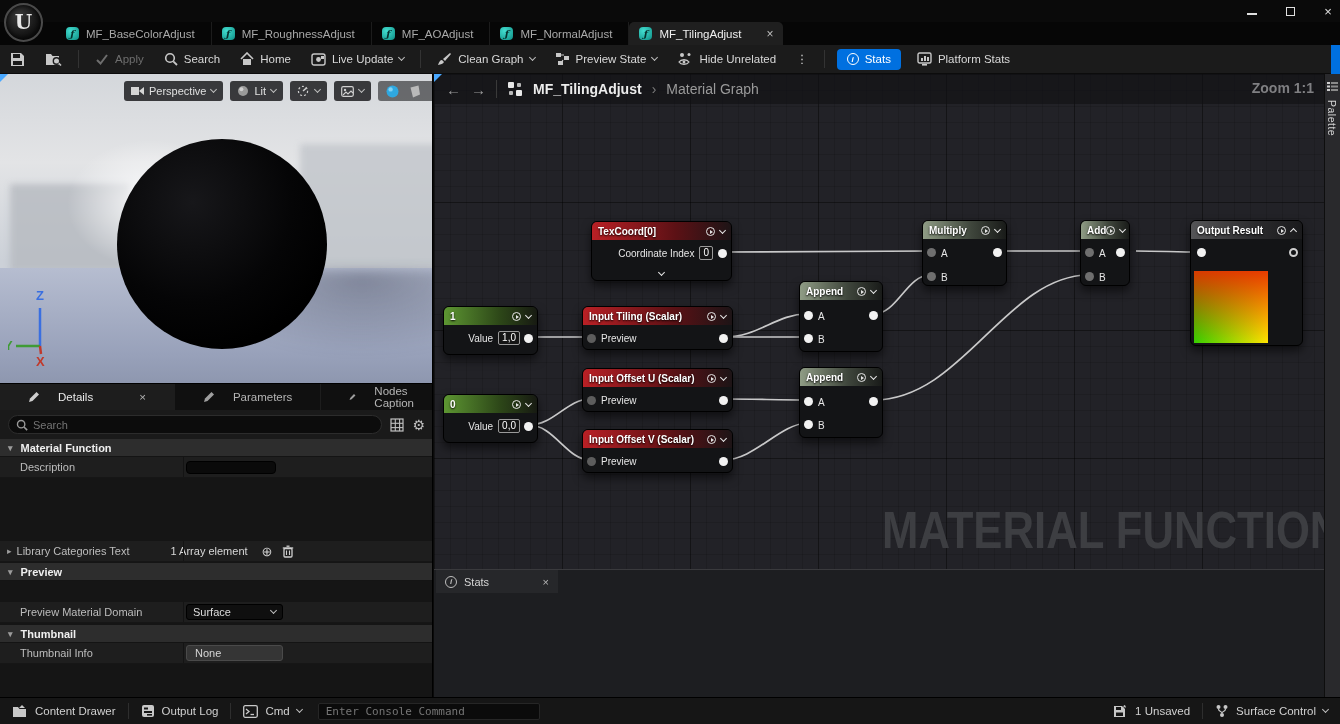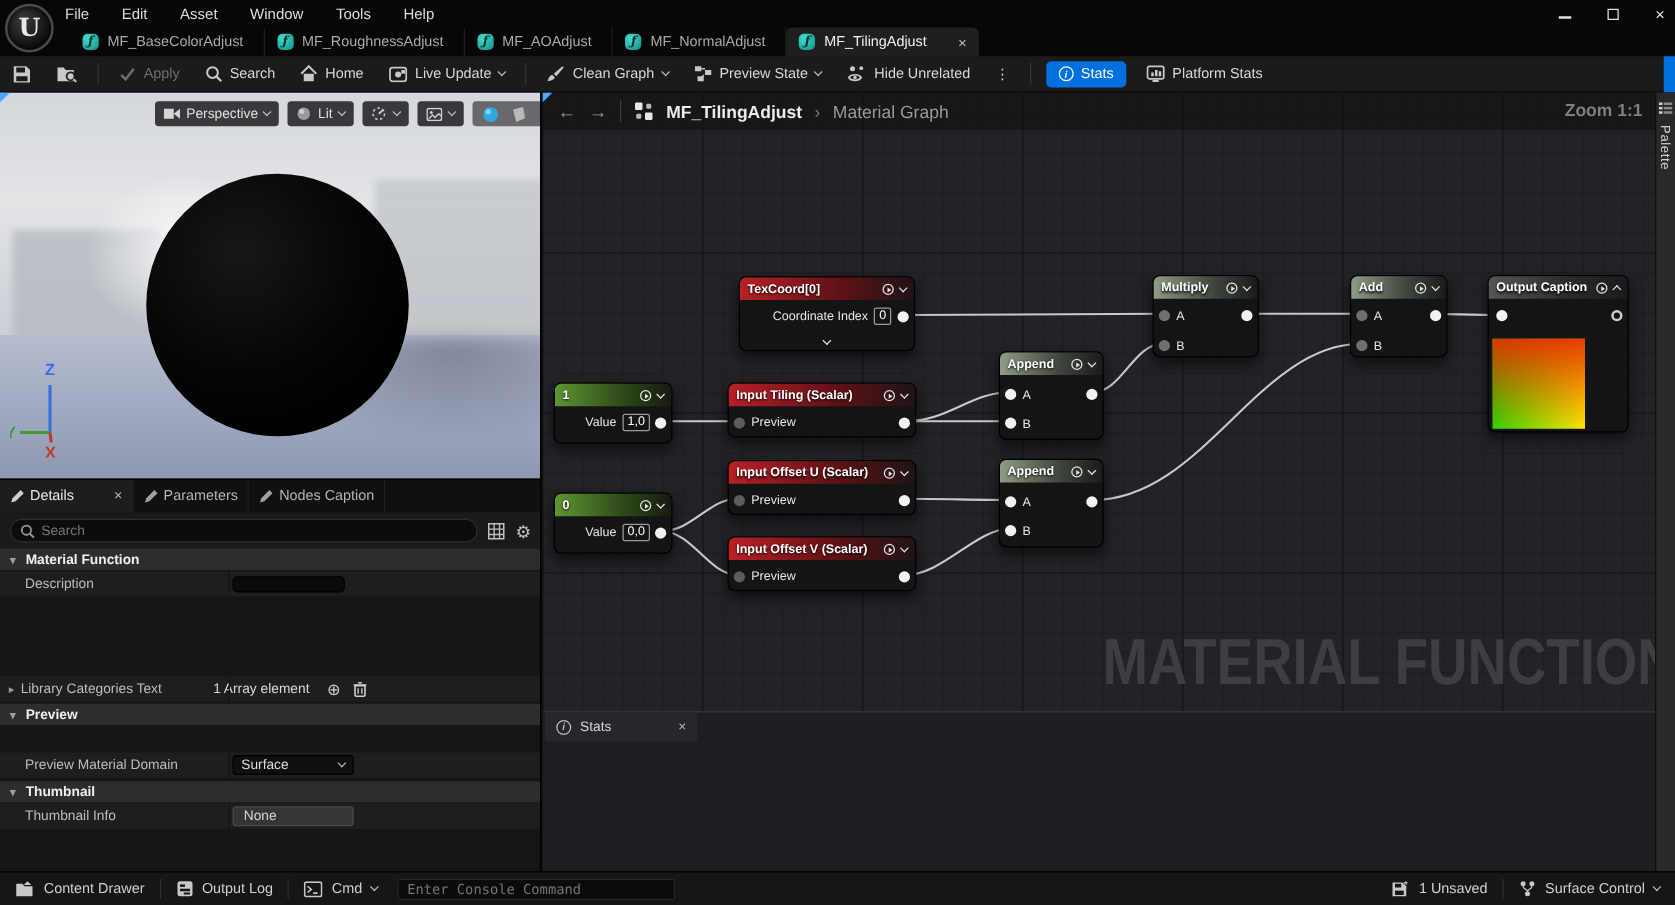--- a/index.html
+++ b/index.html
@@ -48,21 +48,21 @@
   #floor-shade{position:absolute;left:180px;top:196px;width:260px;height:90px;background:radial-gradient(ellipse at 70% 10%,rgba(35,40,60,.35),rgba(35,40,60,0) 65%);filter:blur(6px)}
   #sphere{position:absolute;left:117px;top:65px;width:210px;height:210px;border-radius:50%;background:radial-gradient(circle at 36% 30%,#17171a 0%,#050506 50%,#000 75%)}
   #vp-toolbar{position:absolute;left:0;top:7px;width:433px;height:20px;display:flex;align-items:center;gap:7px;padding-left:124px;font-size:11px;color:#e0e0e0}
   .vbtn{background:rgba(12,12,14,.78);border-radius:3px;height:20px;display:flex;align-items:center;gap:5px;padding:0 7px;cursor:pointer}
   .shape-row{display:flex;align-items:center;gap:9px;background:rgba(12,12,14,.55);border-radius:3px;height:20px;padding:0 8px}
   .shp{width:13px;height:13px;display:block}
   #axis{position:absolute;left:8px;top:212px;width:70px;height:80px;font-size:11px;font-weight:bold}
 
   
   #dtabs{position:absolute;left:0;top:0;width:433px;height:26px;background:#101010;display:flex;font-size:11.5px;color:#b5b5b5}
-  .dtab{display:flex;align-items:center;gap:4px;padding:0 8px;height:26px;border-right:1px solid #1d1d1d;cursor:pointer}
+  .dtab{display:flex;align-items:center;gap:18px;padding:0 28px;height:26px;border-right:1px solid #1d1d1d;cursor:pointer}
   .dtab.active{background:#1d1d1d;color:#e9e9e9}
   #dsearch-row{position:absolute;left:0;top:26px;width:433px;height:29px;background:#1a1a1a;display:flex;align-items:center;padding:0 8px;gap:8px}
   #dsearch{flex:1;height:19px;background:#0c0c0c;border:1px solid #2c2c2c;border-radius:10px;color:#bbb;font-size:11px;padding:0 8px 0 24px;outline:none}
   .d-cat{position:absolute;left:0;width:433px;height:18px;background:#2d2d2d;border-bottom:1px solid #141414;display:flex;align-items:center;gap:8px;padding-left:8px;font-size:11px;font-weight:bold;color:#efefef}
   .d-row{position:absolute;left:0;width:433px;height:21px;background:#1e1e1e;border-bottom:1px solid #161616;display:flex;align-items:center;font-size:11px;color:#bdbdbd}
   .d-row .lbl{margin-left:20px;width:158px;overflow:hidden;white-space:nowrap}
   .col-div{position:absolute;left:183px;top:0;bottom:0;width:1px;background:#141414}
   .d-input{width:90px;height:13px;background:#0a0a0a;border:1px solid #000;border-radius:4px;margin-left:8px}
   .d-check{width:13px;height:13px;background:#121212;border:1px solid #060606;border-radius:2px;margin-left:8px}
   .d-drop{width:97px;height:16px;background:#0f0f0f;border:1px solid #000;border-radius:3px;margin-left:8px;display:flex;align-items:center;justify-content:space-between;padding:0 6px;color:#dcdcdc;cursor:pointer}
@@ -116,28 +116,20 @@
   #status-right{margin-left:auto;display:flex;align-items:center;height:27px}
 </style>
 </head>
 <body>
 
 <div id="app">
 
   <div id="ue-logo">
       <span>U</span>
     </div>
-  <div id="menubar">
-    <span class="menu-item">File</span>
-    <span class="menu-item">Edit</span>
-    <span class="menu-item">Asset</span>
-    <span class="menu-item">Window</span>
-    <span class="menu-item">Tools</span>
-    <span class="menu-item">Help</span>
-  </div>
   <div id="win-controls">
     <span class="win-btn">
         <span class="win-min"></span>
       </span>
     <span class="win-btn">
         <span class="win-max"></span>
       </span>
     <span class="win-btn">×</span>
   </div>
 
@@ -594,42 +586,42 @@
           <span>A</span>
         </div>
       <div class="nrow" style="top:47px;padding-left:18px">
           <span>B</span>
         </div>
       <span class="pin in dim" style="top:27px"></span>
       <span class="pin in dim" style="top:51px"></span>
       <span class="pin out white" style="top:27px"></span>
     </div>
 
-    <div class="node" style="left:646px;top:146px;width:78px;height:66px">
+    <div class="node" style="left:646px;top:146px;width:50px;height:66px">
       <div class="nhead hdr-sage">
         <span>Add</span>
         <span class="hic">
             <span class="pcirc"></span>
             <span class="chev"></span>
           </span>
       </div>
       <div class="nrow" style="top:23px;padding-left:18px">
           <span>A</span>
         </div>
       <div class="nrow" style="top:47px;padding-left:18px">
           <span>B</span>
         </div>
       <span class="pin in dim" style="top:27px"></span>
       <span class="pin in dim" style="top:51px"></span>
       <span class="pin out white" style="top:27px"></span>
     </div>
 
     <div class="node" style="left:756px;top:146px;width:113px;height:126px">
       <div class="nhead hdr-dark">
-        <span>Output Caption</span>
+        <span>Output Result</span>
         <span class="hic">
             <span class="pcirc"></span>
             <span class="chev up"></span>
           </span>
       </div>
       <span class="pin in white" style="left:6px;top:27px"></span>
       <span class="pin out hollow" style="top:27px"></span>
       <div class="grad-preview"></div>
     </div>
 

